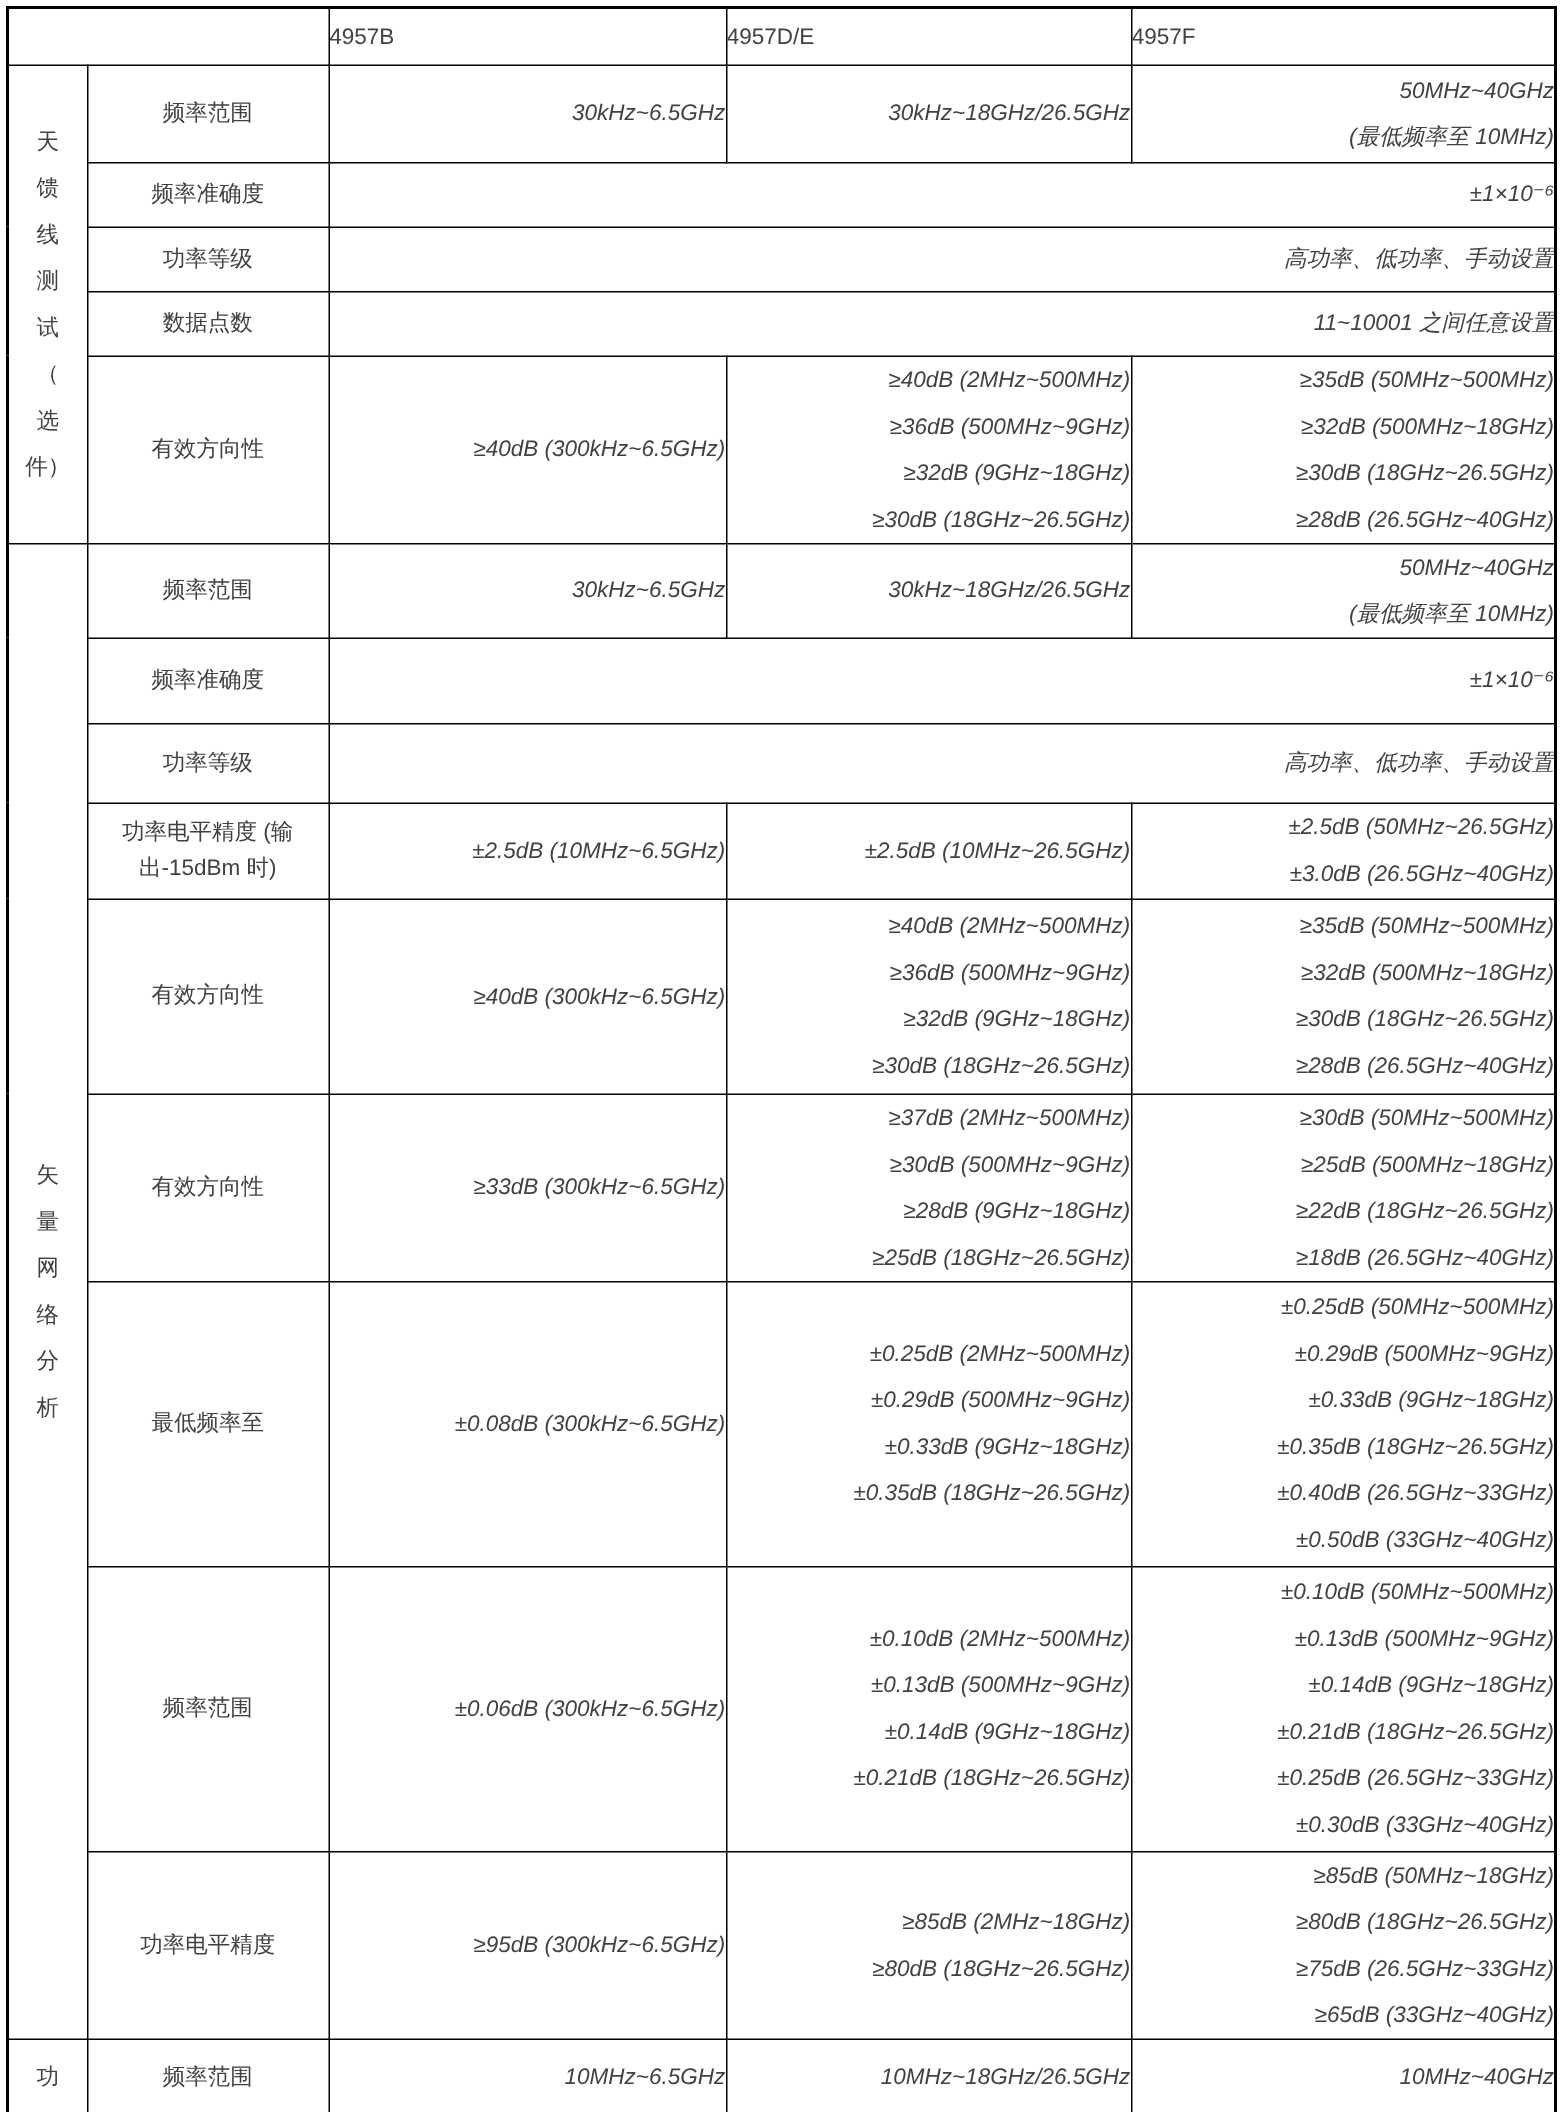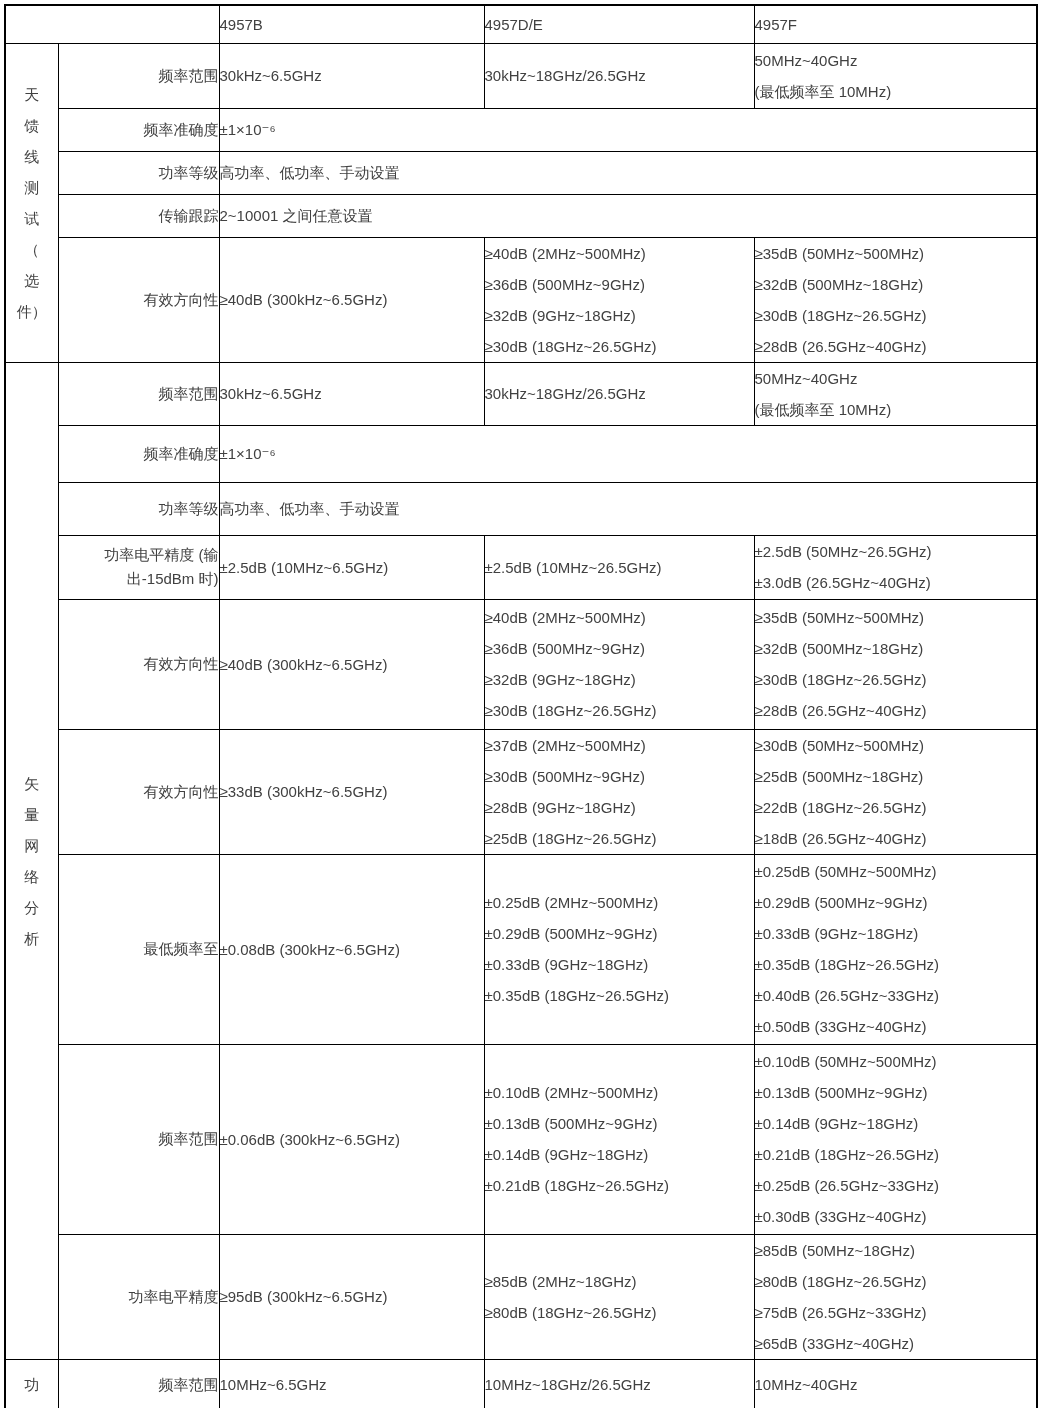--- a/index.html
+++ b/index.html
@@ -24,27 +24,28 @@
     padding: 0;
     overflow: hidden;
   }
   td.corner-cell { background: #ffffff; }
   td.product-header {
     text-align: left;
     padding: 4px 8px 4px 14px;
     white-space: nowrap;
   }
   td.row-label {
-    text-align: right;
+    text-align: center;
     padding: 4px 6px;
     line-height: 24px;
   }
   td.value-cell {
-    text-align: left;
+    text-align: right;
     padding: 4px 8px 4px 14px;
+    font-style: italic;
   }
   .value-line {
     line-height: 31px;
     white-space: nowrap;
   }
   td.category-cell { text-align: center; }
   .cat-stack {
     display: flex;
     flex-direction: column;
     justify-content: center;
@@ -105,23 +106,23 @@
           <div class="value-line">±1×10⁻⁶</div>
         </td>
       </tr>
       <tr style="height: 43px;">
         <td class="row-label">功率等级</td>
         <td class="value-cell" colspan="3">
           <div class="value-line">高功率、低功率、手动设置</div>
         </td>
       </tr>
       <tr style="height: 43px;">
-        <td class="row-label">传输跟踪</td>
-        <td class="value-cell" colspan="3">
-          <div class="value-line">2~10001 之间任意设置</div>
+        <td class="row-label">数据点数</td>
+        <td class="value-cell" colspan="3">
+          <div class="value-line">11~10001 之间任意设置</div>
         </td>
       </tr>
       <tr style="height: 124px;">
         <td class="row-label">有效方向性</td>
         <td class="value-cell">
           <div class="value-line">≥40dB (300kHz~6.5GHz)</div>
         </td>
         <td class="value-cell">
           <div class="value-line">≥40dB (2MHz~500MHz)</div>
           <div class="value-line">≥36dB (500MHz~9GHz)</div>

